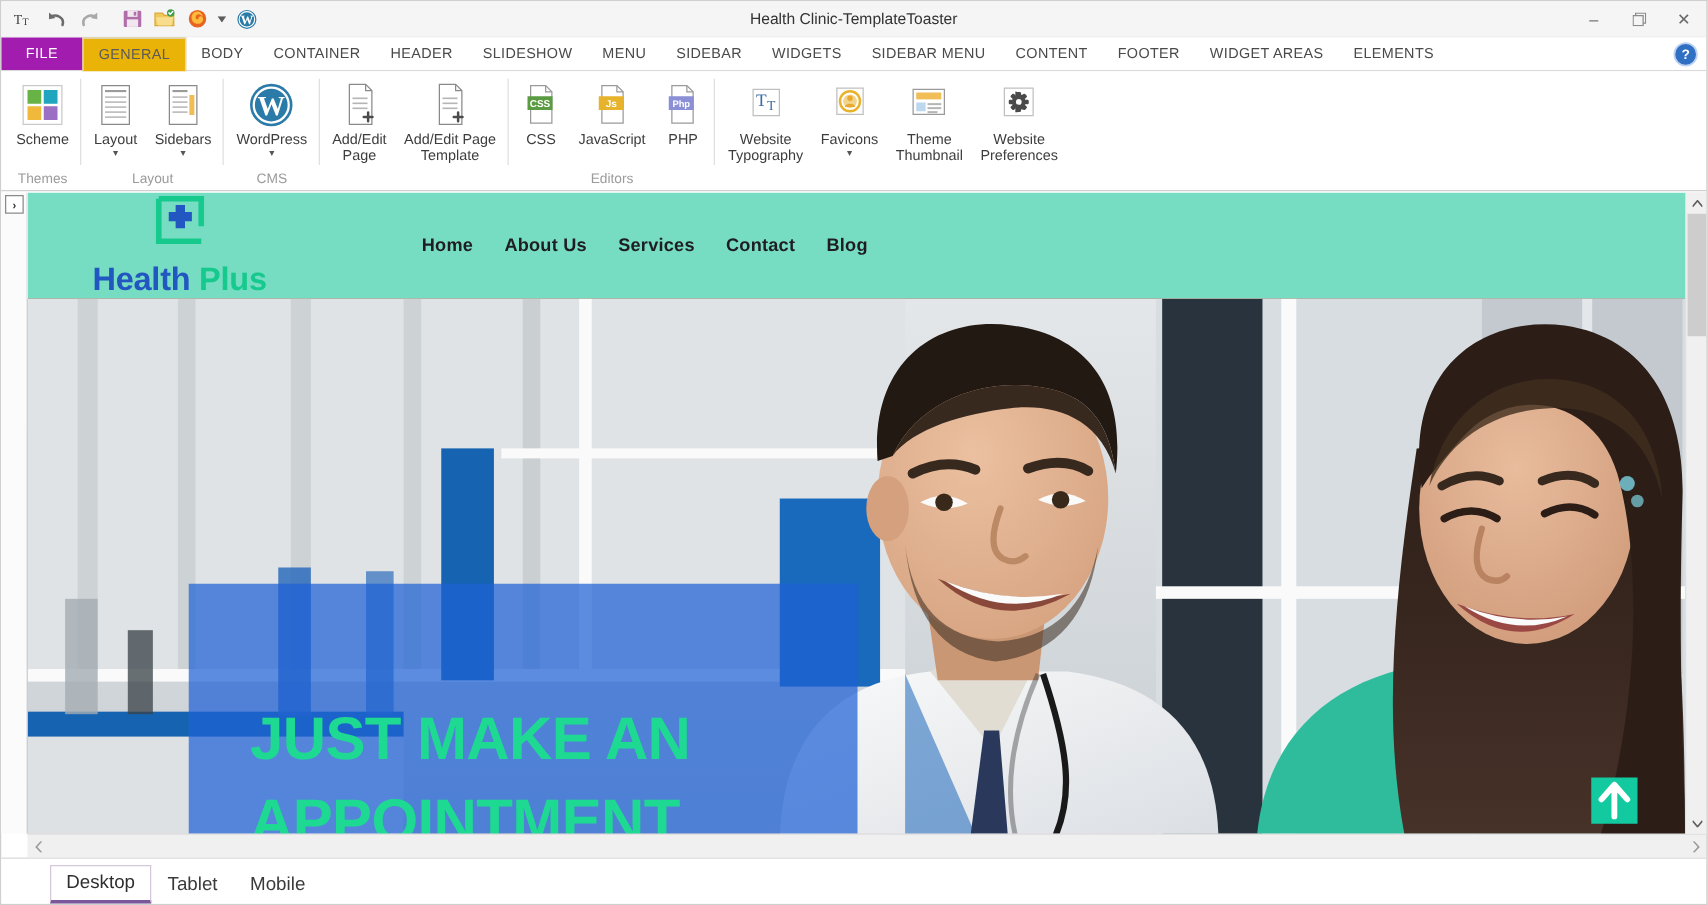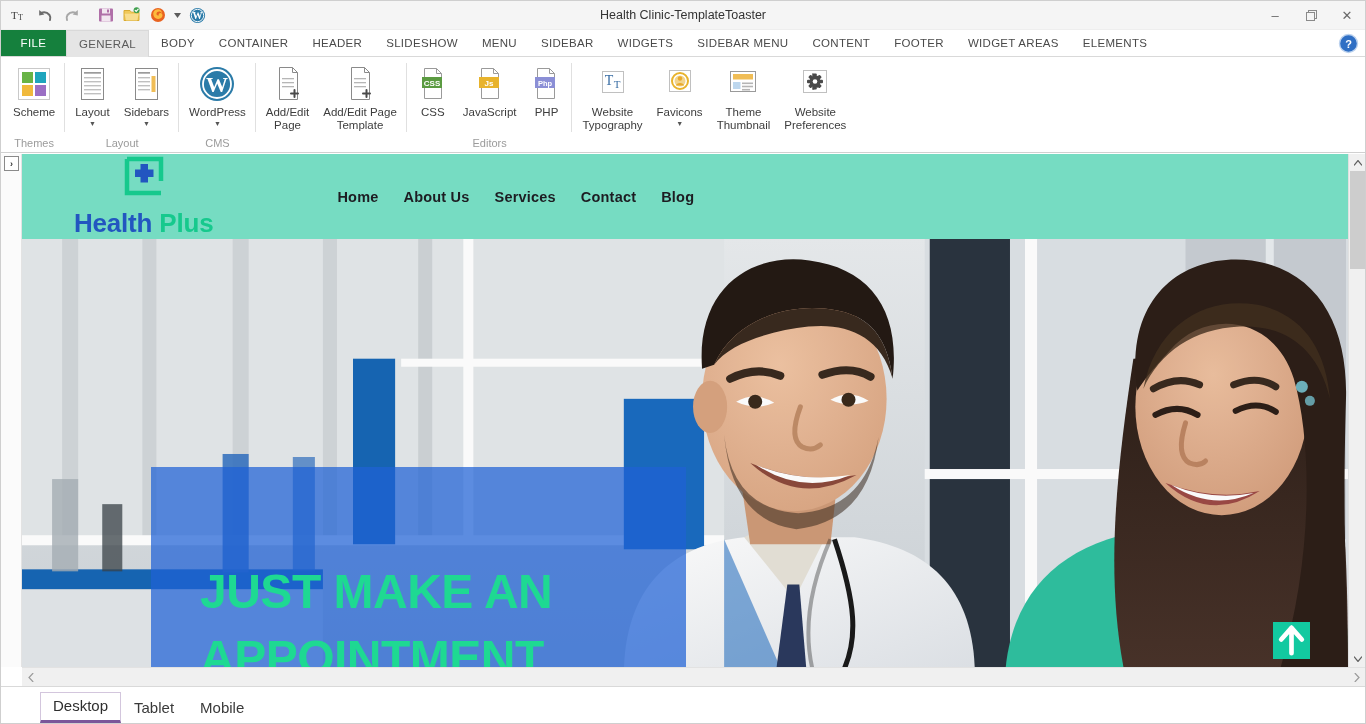--- a/index.html
+++ b/index.html
@@ -49,39 +49,39 @@
 
   
   .tabstrip {
     height: 27px;
     background: #ffffff;
     display: flex; align-items: stretch;
     position: relative;
     border-bottom: 1px solid #d9d9d9;
   }
   .tab-file {
-    background: #15803d;
+    background: #a21caf;
     color: #ffffff;
     font-size: 11.5px;
     letter-spacing: .4px;
     padding: 0 17px;
     display: flex; align-items: center; justify-content: center;
     cursor: pointer;
     min-width: 65px;
   }
   .tab {
     padding: 0 12px;
     display: flex; align-items: center;
     font-size: 11.5px; color: #4a4a4a;
     letter-spacing: .3px;
     cursor: pointer;
     white-space: nowrap;
   }
   .tab.active {
-    background: #e5e5e5;
+    background: #eab308;
     color: #5b5b5b;
     border-left: 1px solid #d9d9d9;
     border-right: 1px solid #d9d9d9;
     border-top: 1px solid #d9d9d9;
     margin-bottom: -1px;
     position: relative; z-index: 3;
   }
   .help-btn {
     position: absolute; right: 6px; top: 3px;
     width: 21px; height: 21px; cursor: pointer;

